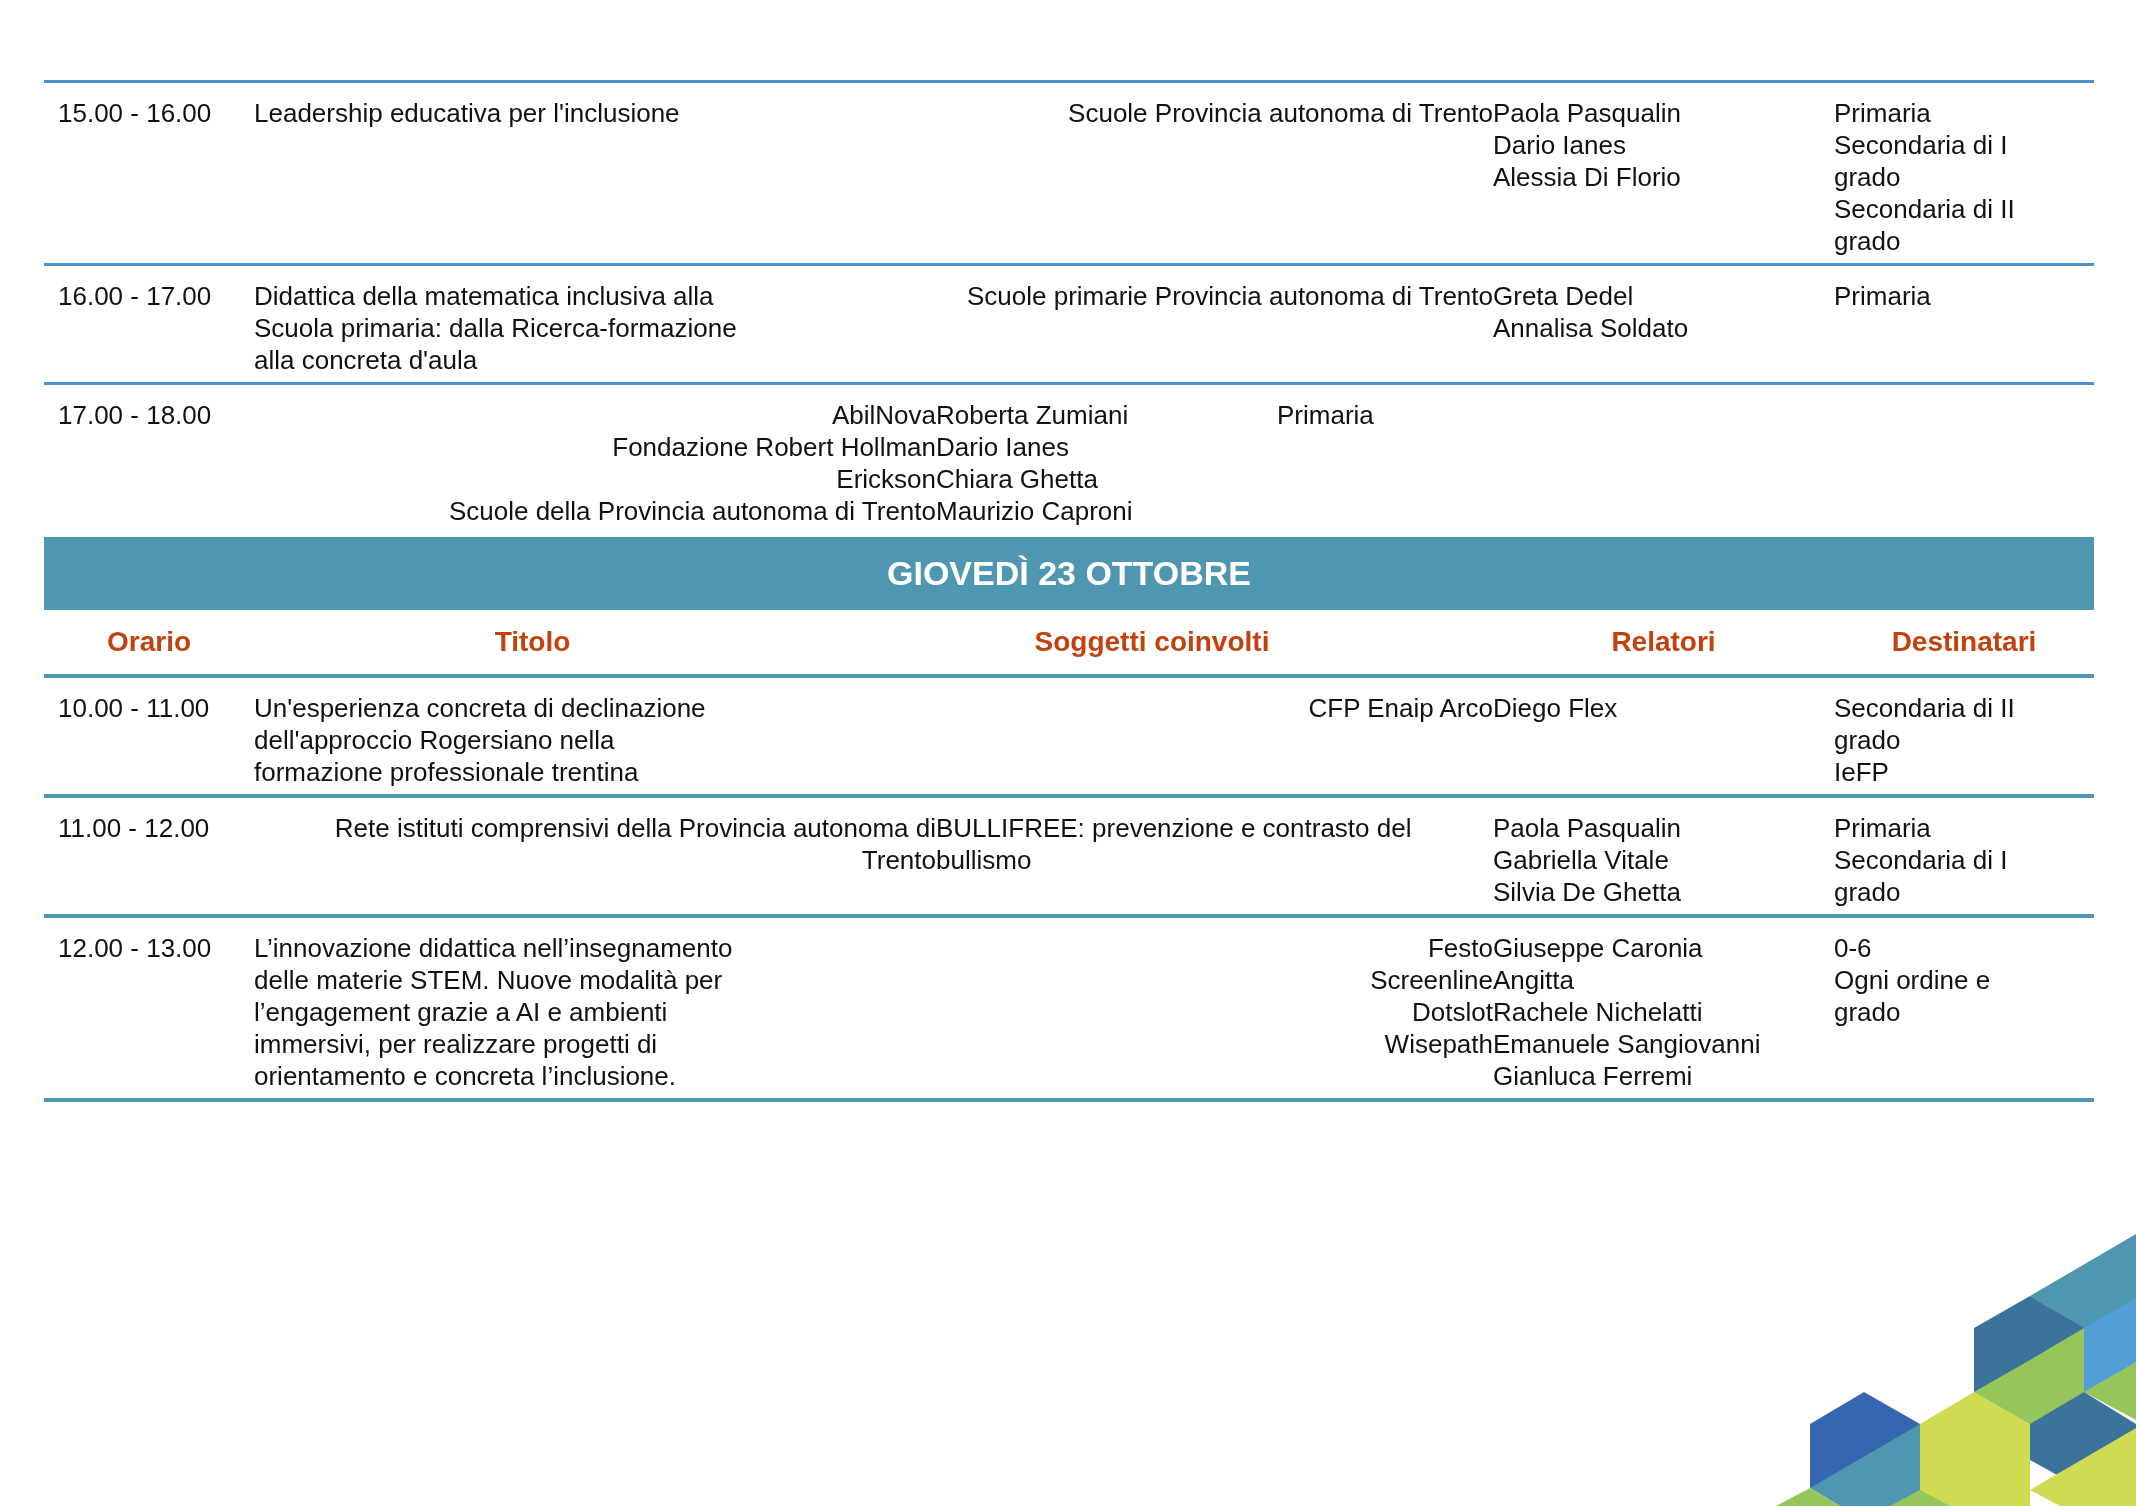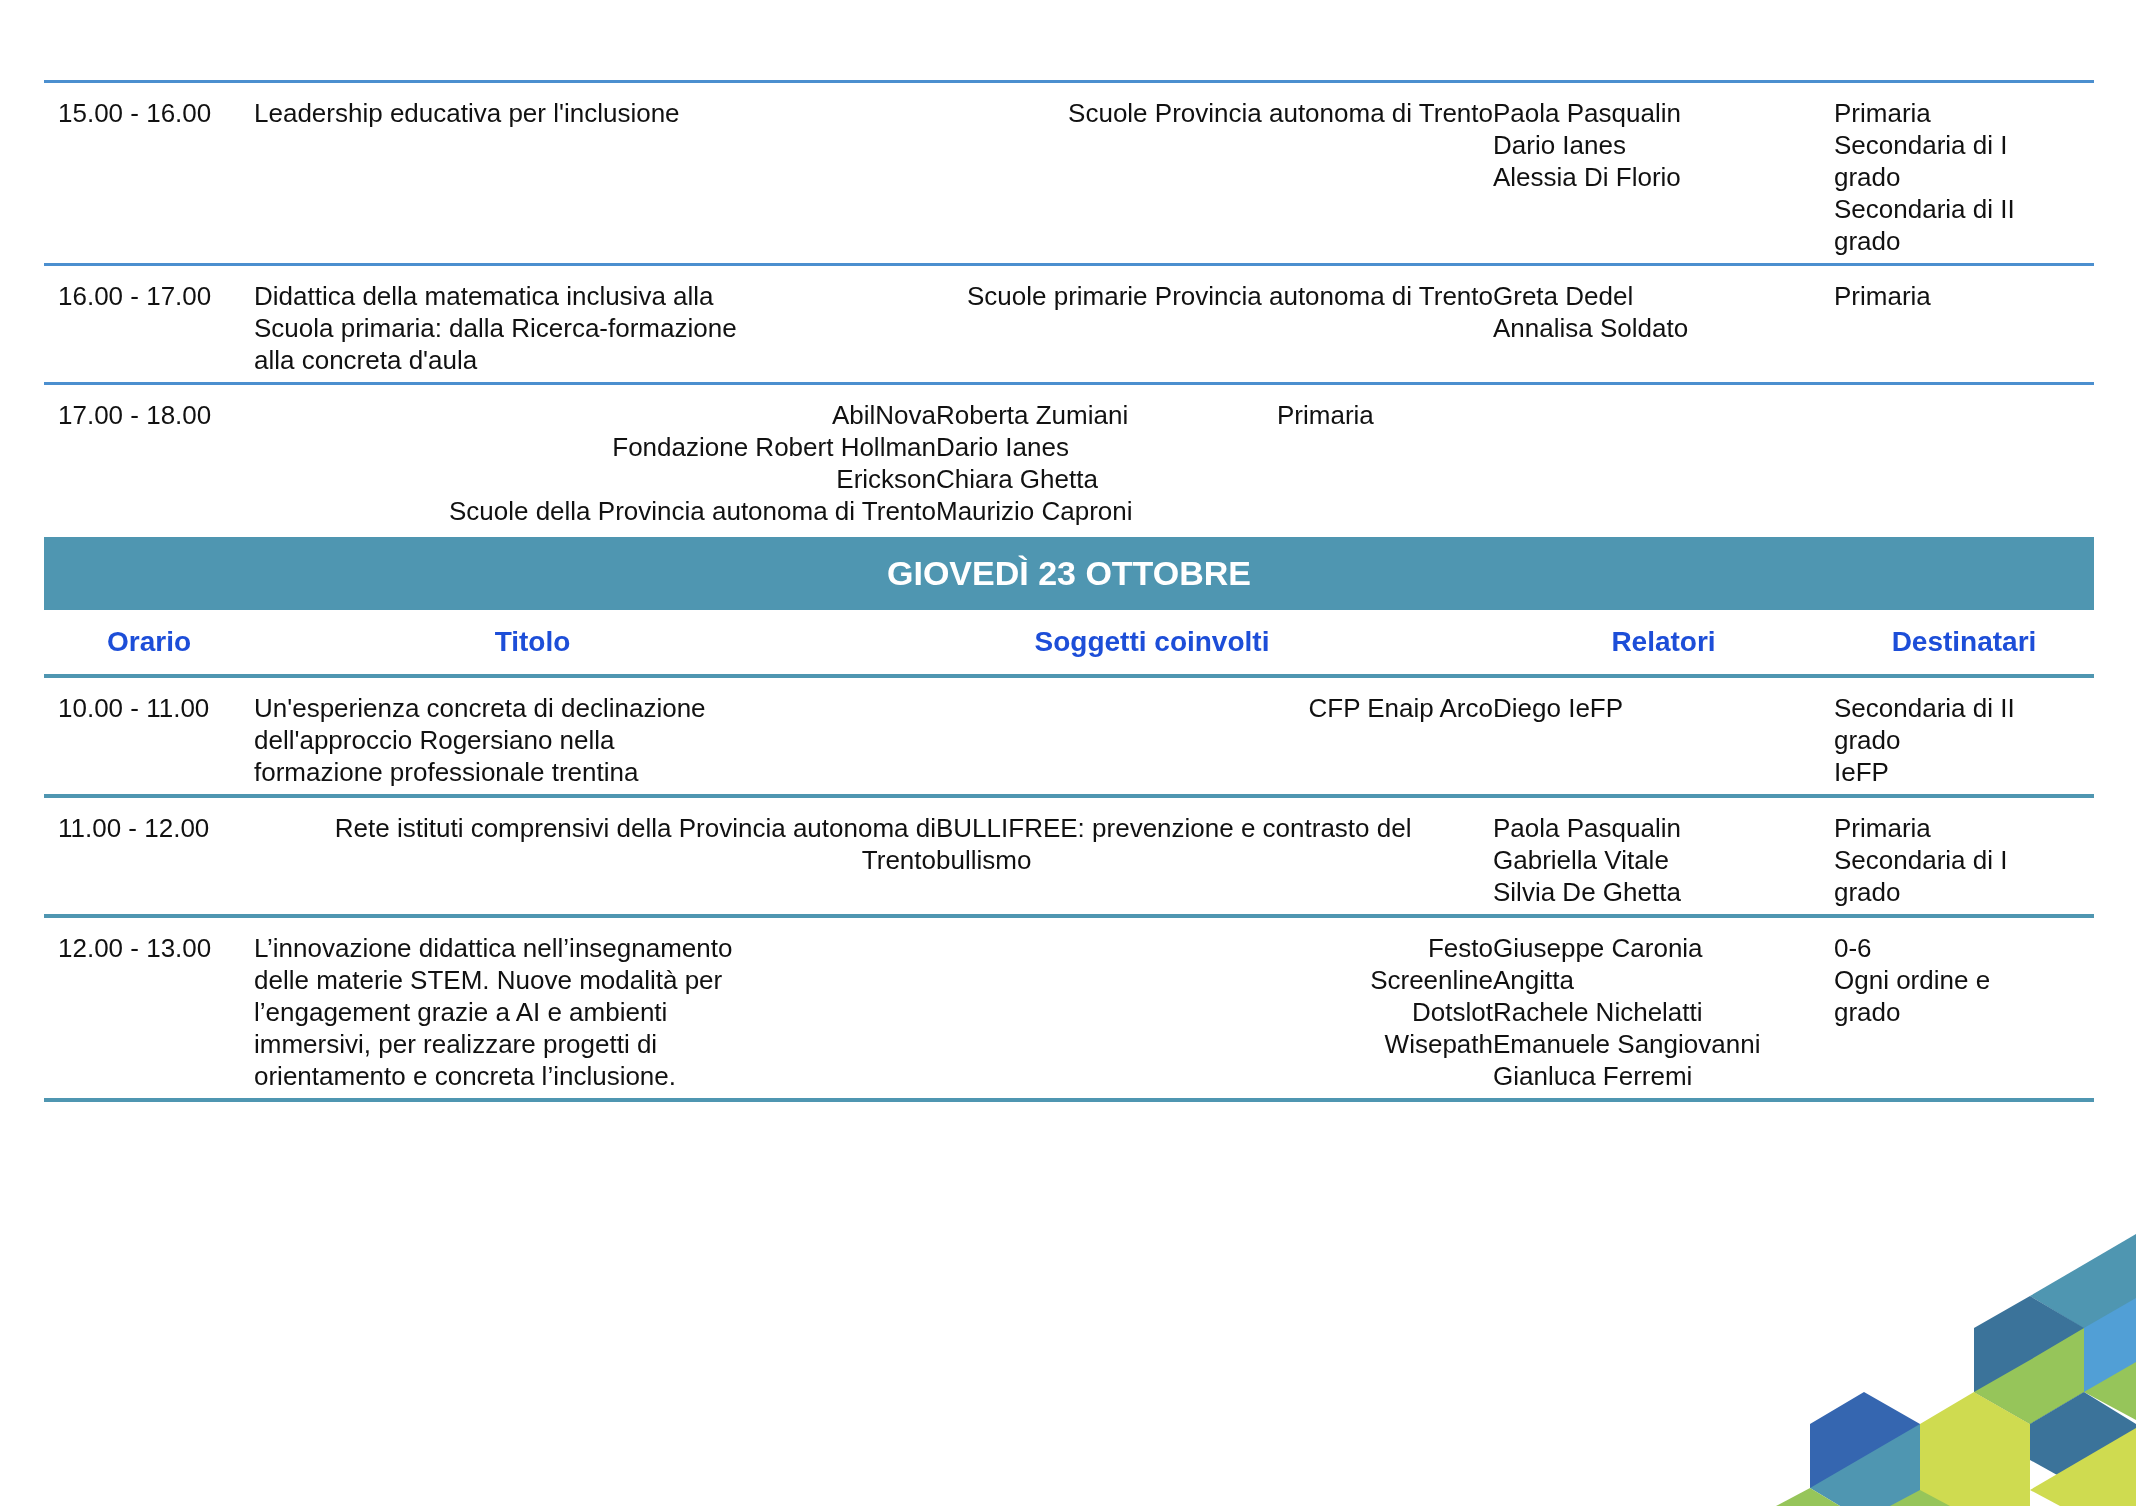--- a/index.html
+++ b/index.html
@@ -19,21 +19,21 @@
   .c-subj { width: 682px; text-align: right; }
   .c-rel { width: 341px; }
   .c-dest { width: 260px; }
   .line { display: block; white-space: nowrap; }
   .dayband {
     background: #4f96b1; color: #ffffff; height: 73px;
     display: flex; align-items: center; justify-content: center;
     font-size: 34px; font-weight: bold; margin-top: 4px;
   }
   .headrow { display: flex; height: 64px; align-items: center; }
-  .hcell { font-size: 28px; font-weight: bold; color: #1d4ed8; text-align: center; }
+  .hcell { font-size: 28px; font-weight: bold; color: #c2410c; text-align: center; }
   .deco { position: absolute; right: 0; bottom: 0; width: 376px; height: 286px; }
 </style>
 </head>
 <body>
 
 <div class="sheet">
   <div class="rule"></div>
 
   <div id="prev-rows">
       <div class="row">
@@ -115,21 +115,21 @@
         <div class="cell c-time">10.00 - 11.00</div>
         <div class="cell c-title">
           <span class="line">Un'esperienza concreta di declinazione</span>
           <span class="line">dell'approccio Rogersiano nella</span>
           <span class="line">formazione professionale trentina</span>
         </div>
         <div class="cell c-subj">
           <span class="line">CFP Enaip Arco</span>
         </div>
         <div class="cell c-rel">
-          <span class="line">Diego IeFP</span>
+          <span class="line">Diego Flex</span>
         </div>
         <div class="cell c-dest">
           <span class="line">Secondaria di II</span>
           <span class="line">grado</span>
           <span class="line">IeFP</span>
         </div>
       </div>
       <div class="rule teal"></div>
       <div class="row">
         <div class="cell c-time">11.00 - 12.00</div>

